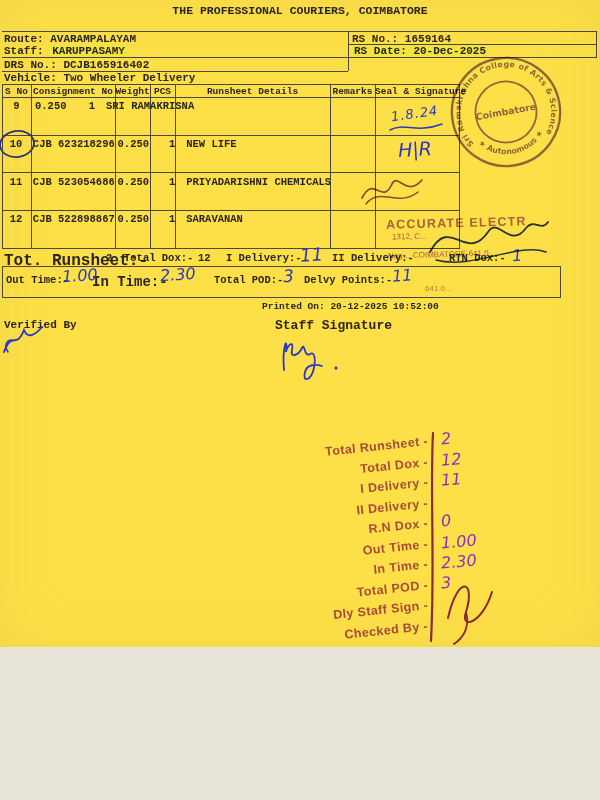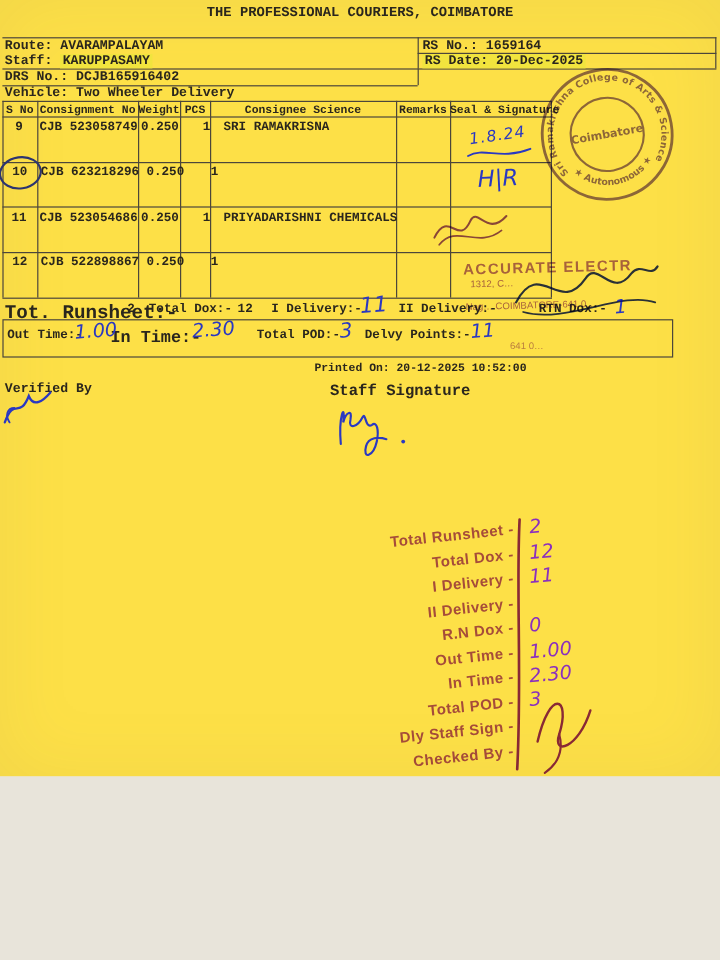--- a/index.html
+++ b/index.html
@@ -69,60 +69,61 @@
   <div class="ln" style="left:150px;top:84px;width:1px;height:164px"></div>
   <div class="ln" style="left:175px;top:84px;width:1px;height:164px"></div>
   <div class="ln" style="left:330px;top:84px;width:1px;height:164px"></div>
   <div class="ln" style="left:375px;top:84px;width:1px;height:164px"></div>
   <div class="ln" style="left:459px;top:84px;width:1px;height:164px"></div>
 
   <div class="th" style="left:2px;width:29px">S No</div>
   <div class="th" style="left:31px;width:84px">Consignment No</div>
   <div class="th" style="left:115px;width:35px">Weight</div>
   <div class="th" style="left:150px;width:25px">PCS</div>
-  <div class="th" style="left:175px;width:155px">Consignee Science</div>
+  <div class="th" style="left:175px;width:155px">Runsheet Details</div>
   <div class="th" style="left:330px;width:45px">Remarks</div>
   <div class="th" style="left:375px;width:85px">Seal &amp; Signature</div>
 
   <div class="rows">
 
       <div class="trow">
         <div class="c-sno">9</div>
-        <div class="c-con">CJB 523058749</div>
         <div class="c-wt">0.250</div>
         <div class="c-pcs">1</div>
         <div class="c-cons">SRI RAMAKRISNA</div>
         <div class="c-rem"></div>
         <div class="c-seal"></div>
       </div>
 
       <div class="trow">
         <div class="c-sno">10</div>
         <div class="c-con">CJB 623218296</div>
         <div class="c-wt">0.250</div>
         <div class="c-pcs">1</div>
+        <div class="c-cons">NEW LIFE</div>
         <div class="c-rem"></div>
         <div class="c-seal"></div>
       </div>
 
       <div class="trow">
         <div class="c-sno">11</div>
         <div class="c-con">CJB 523054686</div>
         <div class="c-wt">0.250</div>
         <div class="c-pcs">1</div>
         <div class="c-cons">PRIYADARISHNI CHEMICALS</div>
         <div class="c-rem"></div>
         <div class="c-seal"></div>
       </div>
 
       <div class="trow">
         <div class="c-sno">12</div>
         <div class="c-con">CJB 522898867</div>
         <div class="c-wt">0.250</div>
         <div class="c-pcs">1</div>
+        <div class="c-cons">SARAVANAN</div>
         <div class="c-rem"></div>
         <div class="c-seal"></div>
       </div>
     </div>
 
   <div class="t" style="left:4px;top:252px;font-size:16px">Tot. Runsheet:-</div>
   <div class="t" style="left:106px;top:252px;font-size:10.5px">2</div>
   <div class="t" style="left:124px;top:252px;font-size:10.5px">Total Dox:-</div>
   <div class="t" style="left:198px;top:252px;font-size:10.5px">12</div>
   <div class="t" style="left:226px;top:252px;font-size:10.5px">I Delivery:-</div>

